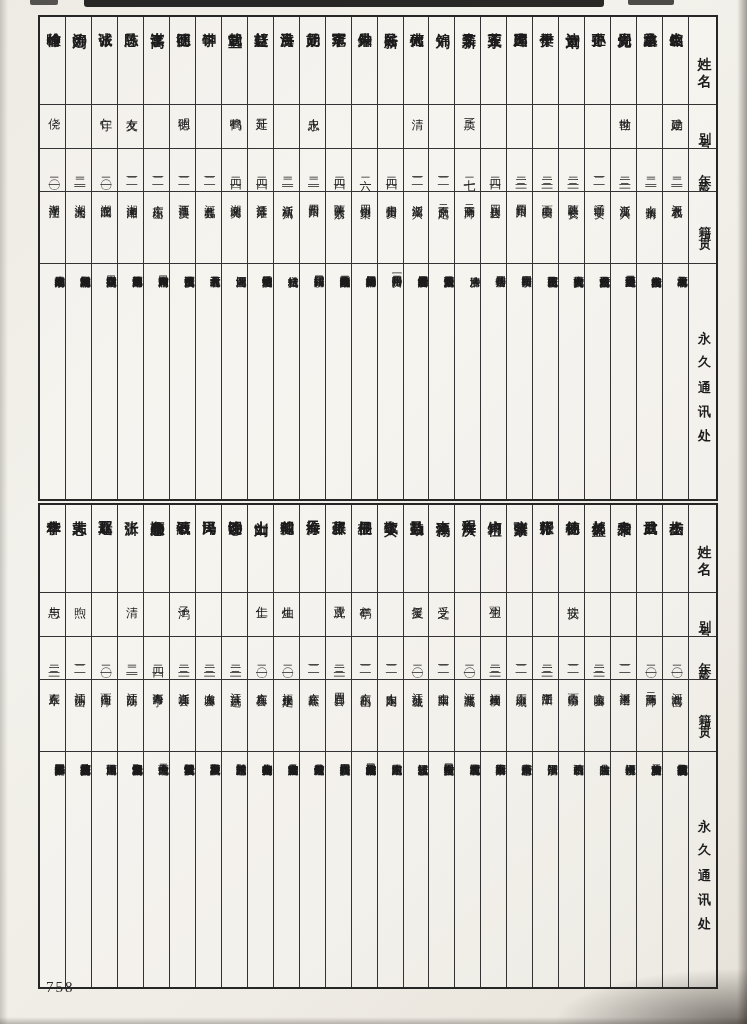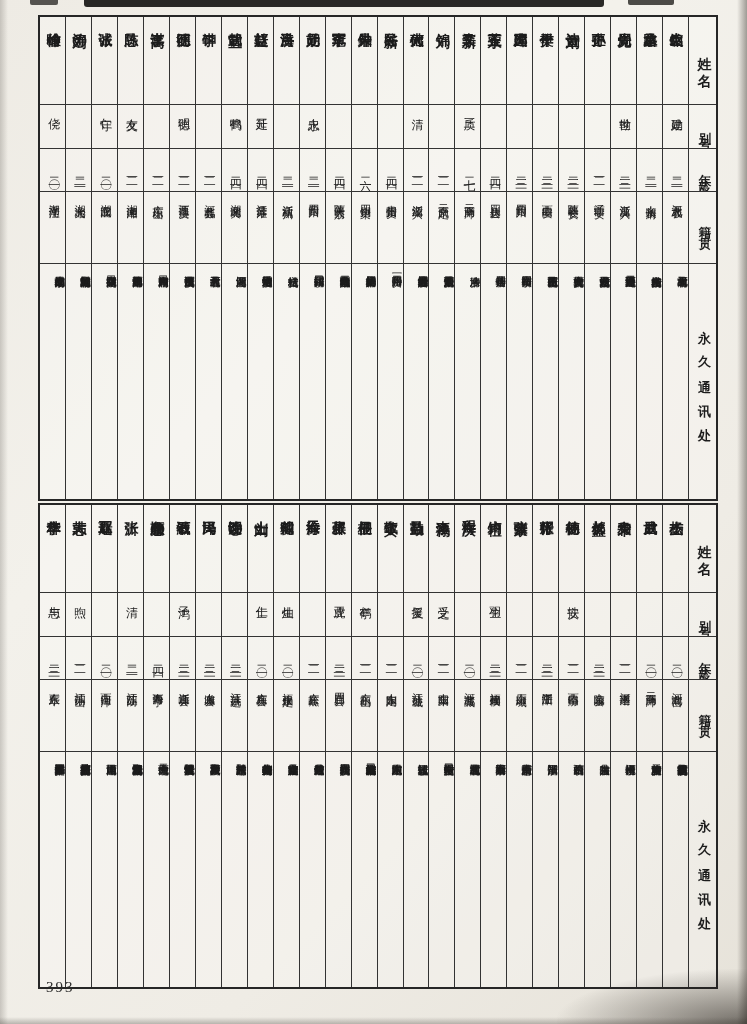--- a/index.html
+++ b/index.html
@@ -469,21 +469,21 @@
   <div class="col entry">
     <div class="cell name">李华林</div>
     <div class="cell alias">与忠</div>
     <div class="cell age">二三</div>
     <div class="cell native">广东五华</div>
     <div class="cell address">广东五华县第三区锡坪乡邮局交</div>
   </div>
 </div>
   </div>
 
-  <div class="page-number">393</div>
+  <div class="page-number">758</div>
 
   <div class="art top-smudge"></div>
   <div class="art top-blob-l"></div>
   <div class="art top-blob-r"></div>
   <div class="art right-shade"></div>
   <div class="art left-shade"></div>
   <div class="art br-smudge"></div>
   <div class="art bottom-shade"></div>
 
 </div>

